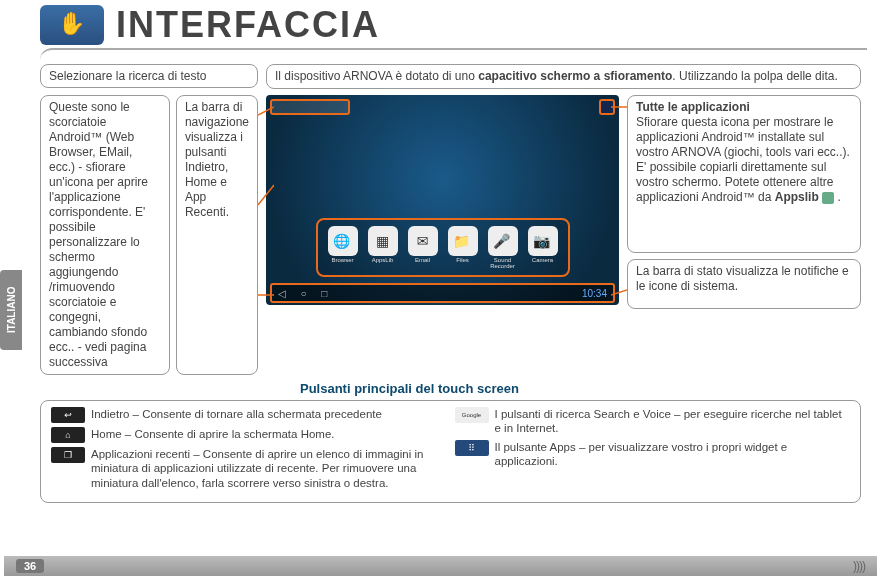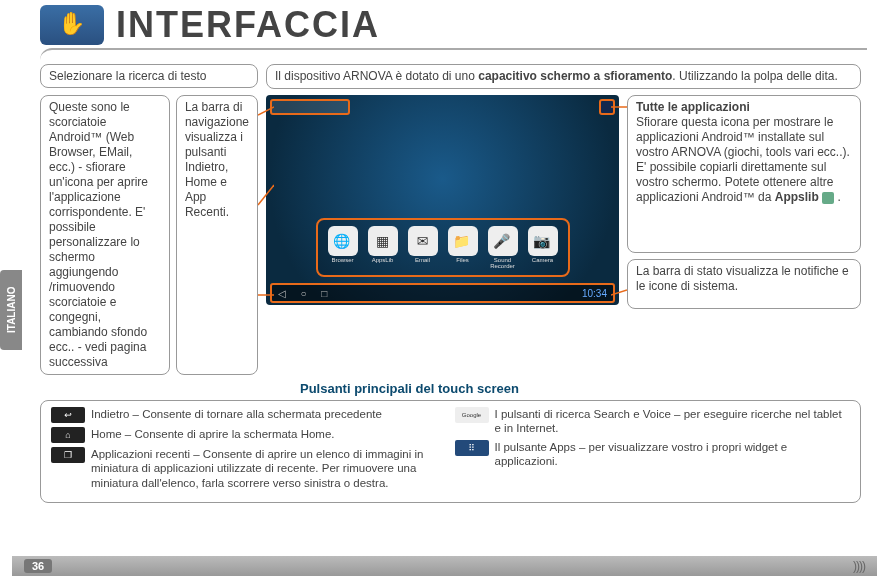--- a/index.html
+++ b/index.html
@@ -42,21 +42,21 @@
   .bicon.back::after { content: "↩"; }
   .bicon.recent { background: #222; }
   .bicon.recent::after { content: "❐"; }
   .bicon.search { background: #eee; color: #333; }
   .bicon.apps { background: #234a7a; }
   .bicon.apps::after { content: "⠿"; color: #fff; }
   .btxt { font-size: 11.5px; line-height: 1.25; color: #444; }
 
   .sidetab { position: absolute; left: 0; top: 270px; width: 22px; height: 80px; background: #888; color: #fff; font-size: 10px; font-weight: bold; writing-mode: vertical-rl; transform: rotate(180deg); text-align: center; display: flex; align-items: center; justify-content: center; border-radius: 0 4px 4px 0; }
 
-  .footer { position: absolute; bottom: 0; left: 12px; right: 0; height: 20px; background: linear-gradient(#bbb,#999); display: flex; align-items: center; padding: 0 12px; }
+  .footer { position: absolute; bottom: 0; left: 4px; right: 0; height: 20px; background: linear-gradient(#bbb,#999); display: flex; align-items: center; padding: 0 12px; }
   .pageno { background: #777; color: #fff; font-weight: bold; font-size: 11px; padding: 1px 8px; border-radius: 3px; }
   .footer-stripes { margin-left: auto; color: #666; letter-spacing: -1px; }
 
   b { font-weight: bold; }
   .apps-icon-inline { display: inline-block; width: 12px; height: 12px; background: #6a8; border-radius: 2px; vertical-align: middle; }
 
   svg.connector { position: absolute; pointer-events: none; }
 </style>
 </head>
 <body>

